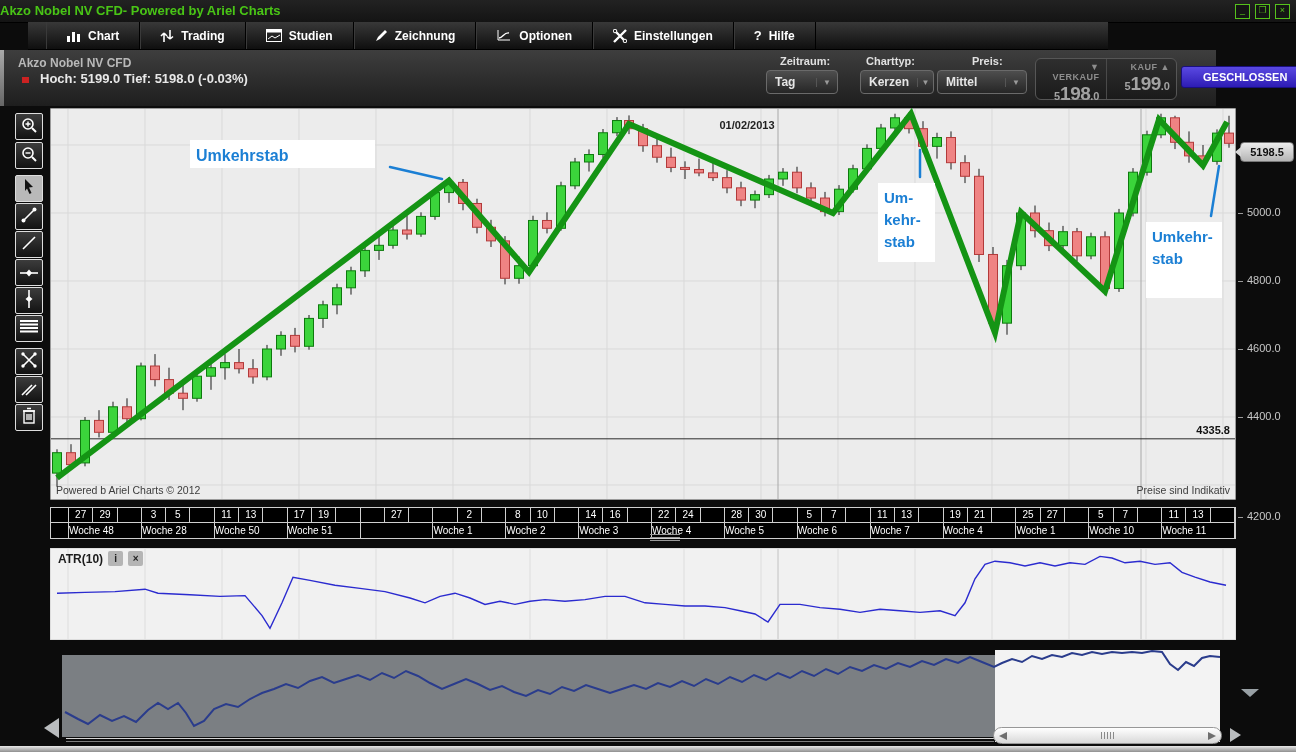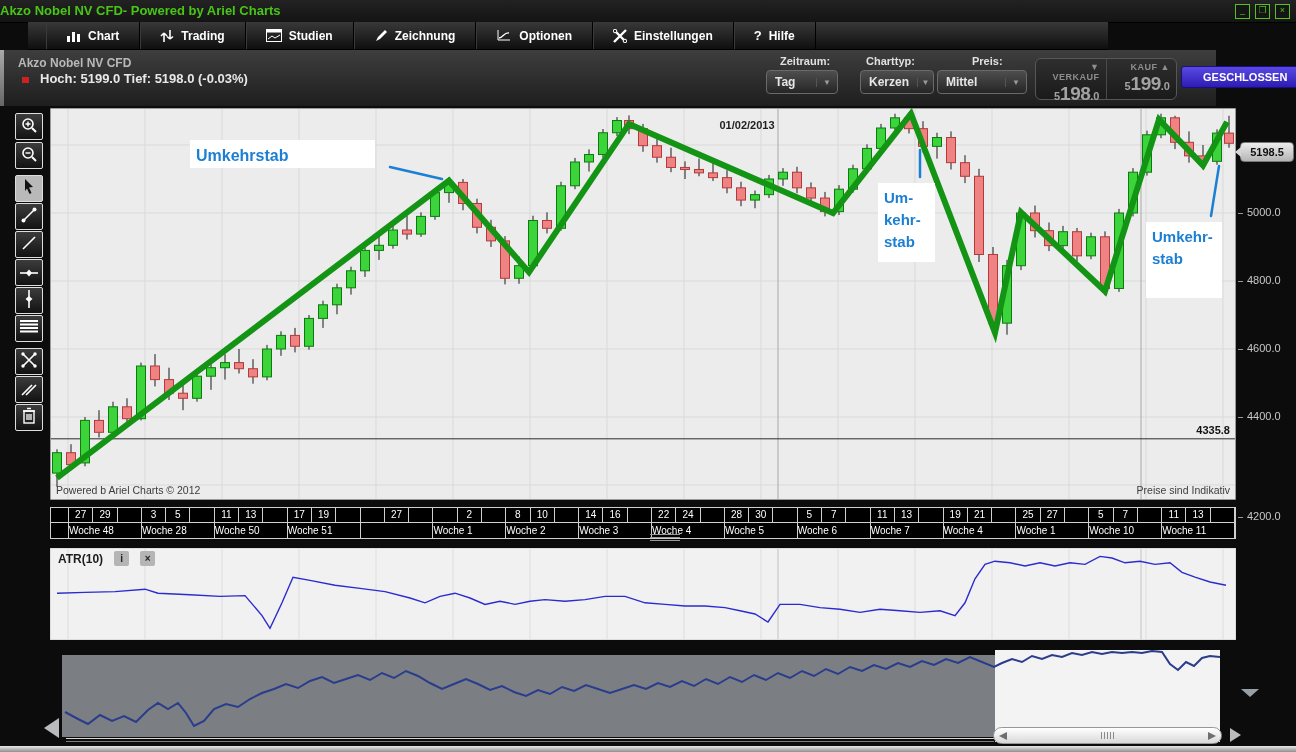--- a/index.html
+++ b/index.html
@@ -44,21 +44,21 @@
   .xaxis{position:absolute;left:50px;top:507px;width:1186px;height:32px;display:flex;background:#000;border:1px solid #cfcfcf;box-sizing:border-box;}
   .wk-stub{width:18px;display:flex;flex-direction:column;}
   .wk{flex:1;display:flex;flex-direction:column;}
   .day-row{display:flex;height:15px;}
   .day{flex:1;border-right:1px solid #cfcfcf;border-bottom:1px solid #cfcfcf;color:#fff;font-size:10px;text-align:center;line-height:14px;}
   .wk-label{height:16px;border-right:1px solid #cfcfcf;color:#fff;font-size:10px;line-height:15px;}
   .grip{position:absolute;left:650px;top:534px;width:30px;}
   .grip div{height:1px;background:#999;margin-bottom:2px;}
   
   #atr-svg{position:absolute;left:50px;top:548px;}
-  .atr-overlay{position:absolute;left:58px;top:551px;display:flex;align-items:center;gap:11px;}
+  .atr-overlay{position:absolute;left:58px;top:551px;display:flex;align-items:center;gap:5px;}
   .atr-title{font-size:12px;font-weight:bold;color:#1c1c1c;}
   .mini-btn{width:15px;height:15px;background:#b5b5b5;border-radius:2px;color:#222;font-size:10px;font-weight:bold;text-align:center;line-height:15px;cursor:pointer;}
   .atr-axis{position:absolute;left:1238px;top:548px;width:58px;height:92px;}
   
   .nav-dark{position:absolute;left:62px;top:655px;width:933px;height:82px;background:#7b7f83;}
   .nav-light{position:absolute;left:995px;top:650px;width:225px;height:92px;background:#f3f3f3;}
   #nav-svg{position:absolute;left:62px;top:650px;}
   .nav-track{position:absolute;left:66px;top:738px;width:928px;height:2px;border-top:1px solid #d5d5d5;border-bottom:1px solid #7e7e7e;}
   .nav-handle{position:absolute;left:993px;top:727px;width:229px;height:17px;background:linear-gradient(#fff,#d8d8d8);border:1px solid #979797;border-radius:9px;box-sizing:border-box;display:flex;align-items:center;justify-content:center;cursor:pointer;}
   .nav-handle .tri-l{position:absolute;left:5px;top:4px;width:0;height:0;border-right:8px solid #6e6e6e;border-top:4px solid transparent;border-bottom:4px solid transparent;}

